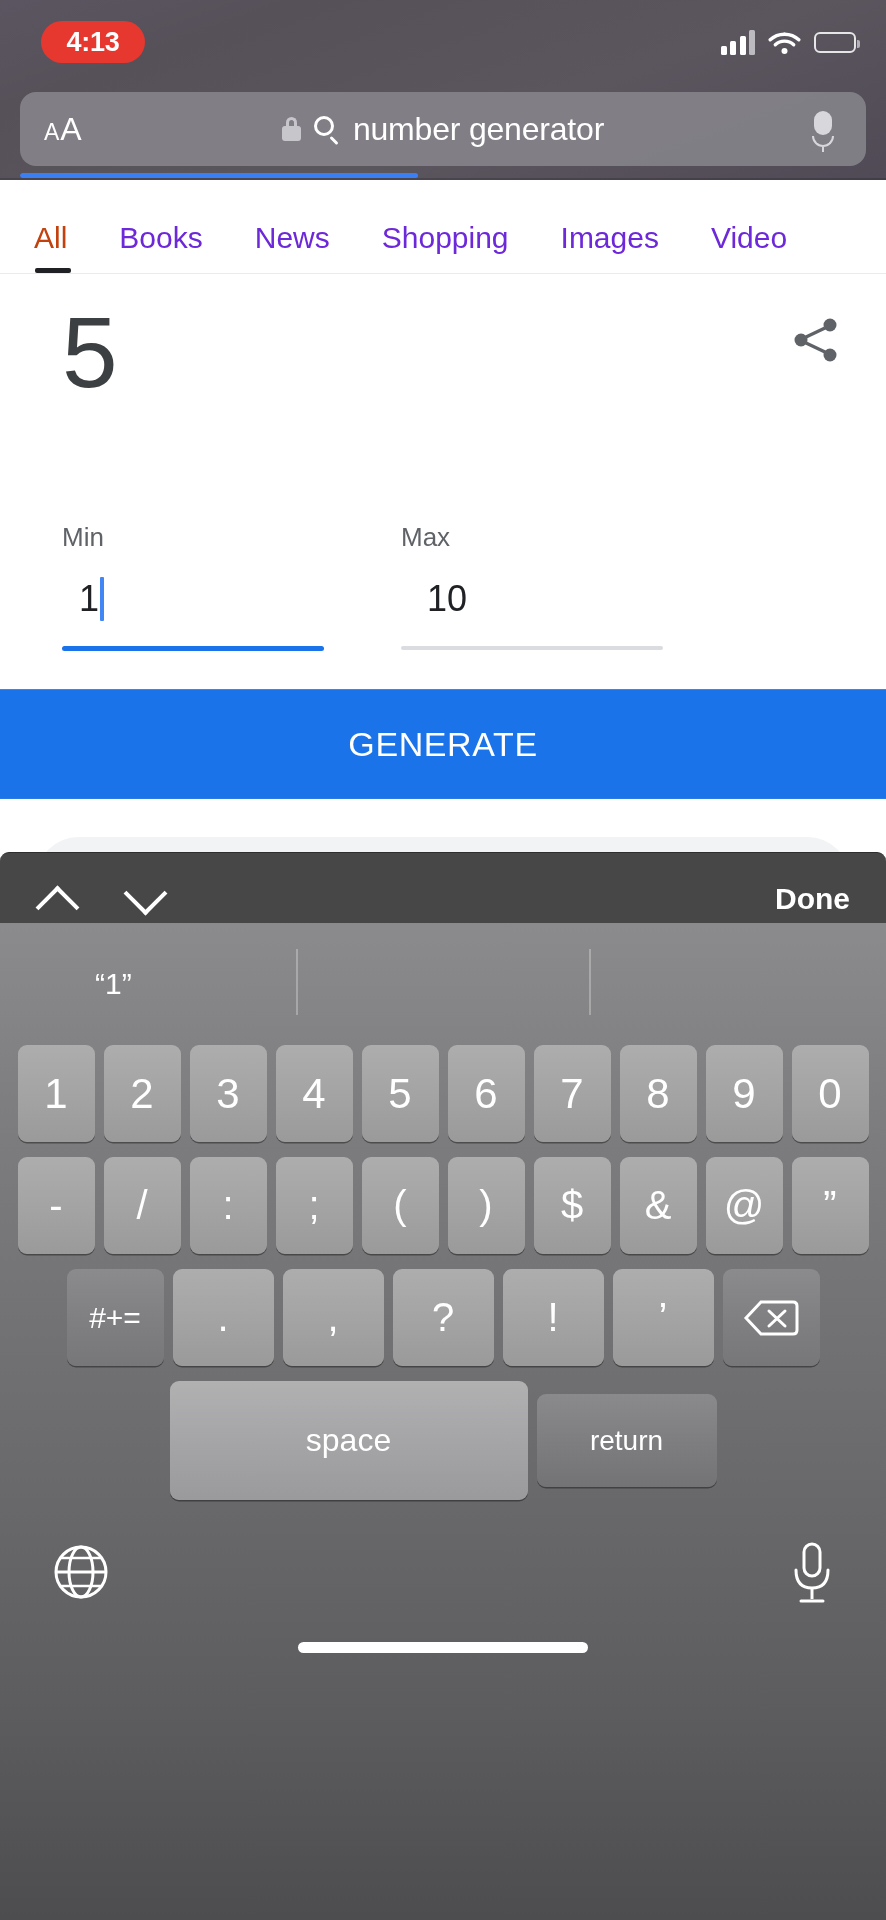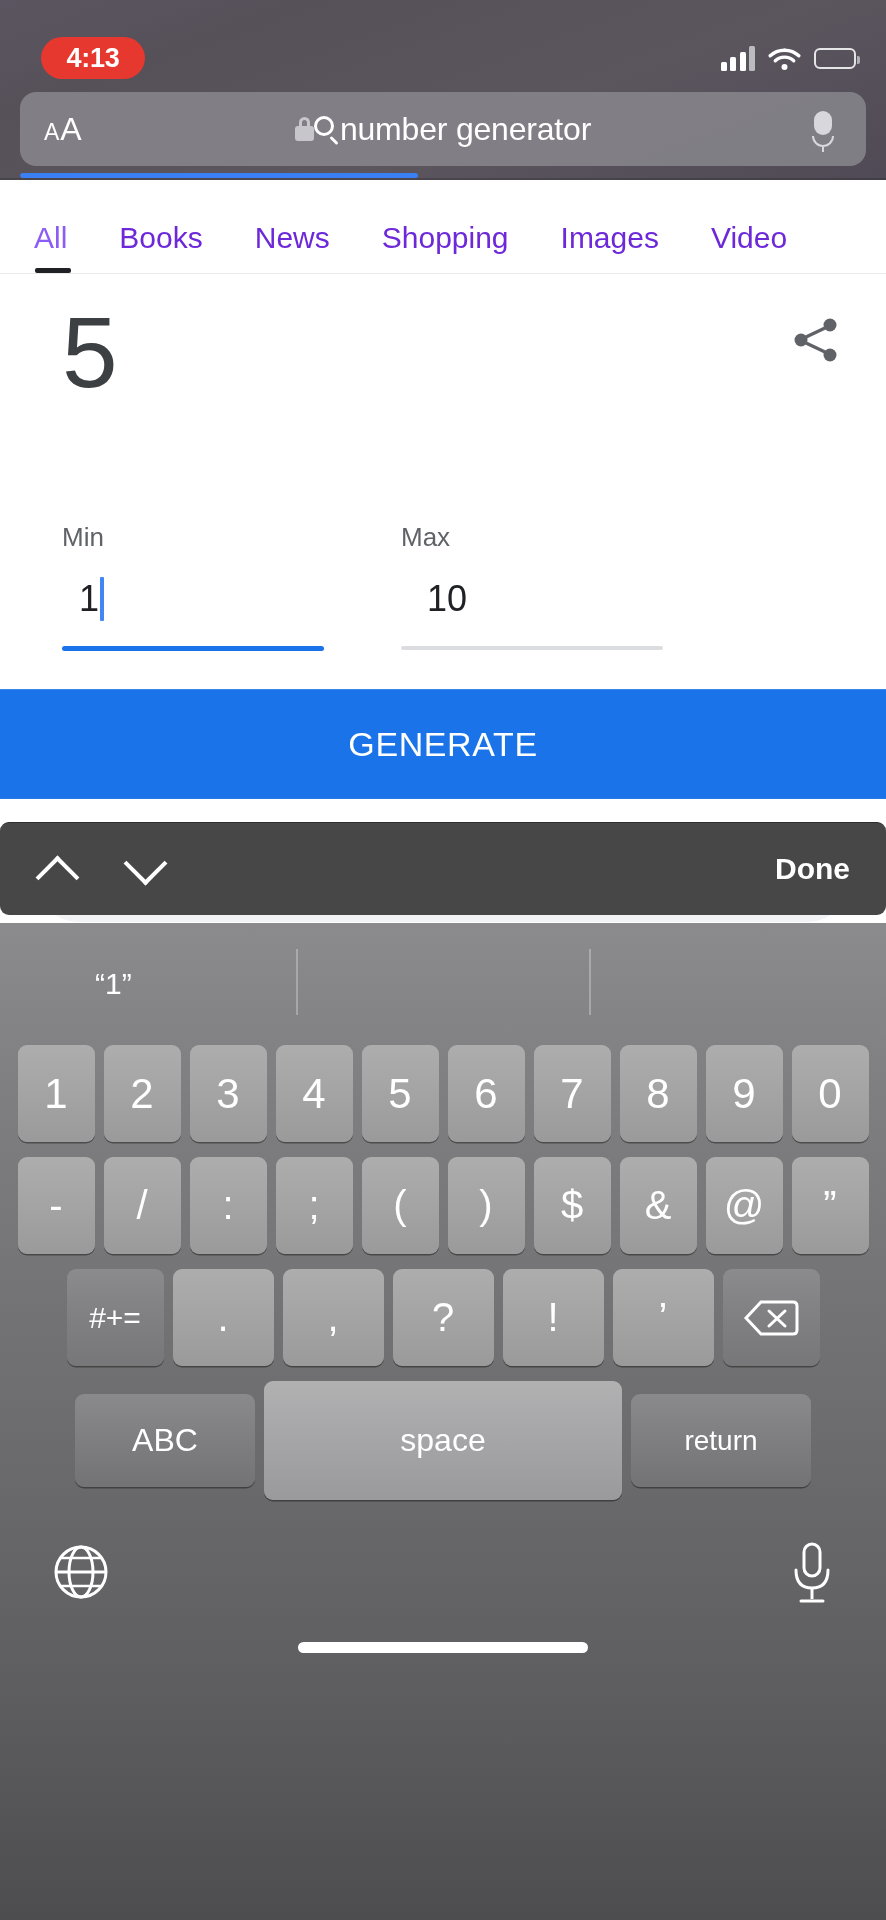--- a/index.html
+++ b/index.html
@@ -21,21 +21,21 @@
     position:absolute; top:0; left:0; width:886px; height:180px;
     background:linear-gradient(160deg, #5a5560 0%, #565159 22%, #5b555e 60%, #4f4a55 100%);
   }
   .safari-chrome::after{
     content:""; position:absolute; left:0; right:0; bottom:0; height:2px;
     background:rgba(0,0,0,.16);
   }
 
   
   .statusbar {
-    position:absolute; top:0; left:0; width:886px; height:78px;margin-top:16px;
+    position:absolute; top:0; left:0; width:886px; height:78px;
   }
   .time-pill {
     position:absolute; left:41px; top:21px;
     height:42px; min-width:104px; padding:0 16px;
     background:#e7382f; border-radius:21px;
     display:flex; align-items:center; justify-content:center;
     color:#fff; font-size:27px; font-weight:700;
     letter-spacing:-0.3px;
   }
   .status-right {
@@ -69,21 +69,21 @@
     display:flex; align-items:center;
   }
   .aa-btn {
     position:absolute; left:24px; top:50%; transform:translateY(-50%);
     color:#fff; display:flex; align-items:baseline; gap:1px;
   }
   .aa-btn .s { font-size:23px; }
   .aa-btn .l { font-size:32px; }
   .addr-center {
     position:absolute; left:0; right:0; top:0; bottom:0;
-    display:flex; align-items:center; justify-content:center; 
+    display:flex; align-items:center; justify-content:center; gap:13px;
     padding:0 90px;
   }
   .lock-ic { width:19px; height:24px; position:relative; flex:0 0 auto; }
   .lock-ic .body {
     position:absolute; bottom:0; left:0; width:19px; height:15px;
     background:#c7c6cb; border-radius:3px;
   }
   .lock-ic .shackle {
     position:absolute; top:0; left:4px; width:11px; height:11px;
     border:3px solid #c7c6cb; border-bottom:none;
@@ -126,21 +126,21 @@
     position:relative; height:94px;
     display:flex; align-items:flex-end; gap:0;
     padding:0 34px; overflow:hidden;
     border-bottom:1px solid #ebebeb;
     background:#fff;
   }
   .tab {
     font-size:30px; color:#6d28d9; padding:0 0 18px 0;
     margin-right:52px; position:relative; white-space:nowrap;
   }
-  .tab.active { color:#8b5cf6; }
+  .tab.active { color:#c2410c; }
   .tab.active::after {
     content:""; position:absolute; left:1px; bottom:0;
     width:36px; height:5px; background:#202124; border-radius:2px;
   }
 
   .result-card { position:relative; padding:0 0 0 0; }
   .big-number {
     position:absolute; left:62px; top:28px;
     font-size:100px; line-height:1; color:#3c4043; font-weight:400;
     letter-spacing:-1px;
@@ -187,21 +187,21 @@
   }
   .chev-down::after{
     content:""; position:absolute; left:3px; top:2px;
     width:17px; height:17px;
     border-right:5px solid #18181a; border-bottom:5px solid #18181a;
     transform:rotate(45deg);
   }
 
   
   .kb-toolbar {
-    position:absolute; top:822px; left:0; width:886px; height:93px;
+    position:absolute; top:852px; left:0; width:886px; height:93px;
     background:#474747;
     border-top:1px solid #2e2e2e;
     display:flex; align-items:center;border-radius:9px;
   }
   .nav-chev { width:62px; height:62px; position:relative; margin-left:26px; }
   .nav-chev.up::after{
     content:""; position:absolute; left:16px; top:24px;
     width:27px; height:27px;
     border-left:4px solid #fff; border-top:4px solid #fff;
     transform:rotate(45deg);
@@ -447,21 +447,20 @@
       <div class="key del">
         <svg width="56" height="40" viewBox="0 0 56 40">
           <path d="M18 4 L50 4 Q54 4 54 8 L54 32 Q54 36 50 36 L18 36 L3 20 Z" fill="none" stroke="#fff" stroke-width="3"></path>
           <line x1="26" y1="13" x2="42" y2="28" stroke="#fff" stroke-width="3" stroke-linecap="round"></line>
           <line x1="42" y1="13" x2="26" y2="28" stroke="#fff" stroke-width="3" stroke-linecap="round"></line>
         </svg>
       </div>
     </div>
 
     <div class="krow r4">
-      <div class="key abc">ABC</div>
       <div class="key space">space</div>
       <div class="key ret">return</div>
     </div>
 
     <div class="kbbottom">
       <div class="globe-ic">
         <svg width="58" height="58" viewBox="0 0 58 58">
           <circle cx="29" cy="29" r="25" fill="none" stroke="#fff" stroke-width="3"></circle>
           <ellipse cx="29" cy="29" rx="12" ry="25" fill="none" stroke="#fff" stroke-width="3"></ellipse>
           <line x1="4" y1="29" x2="54" y2="29" stroke="#fff" stroke-width="3"></line>

